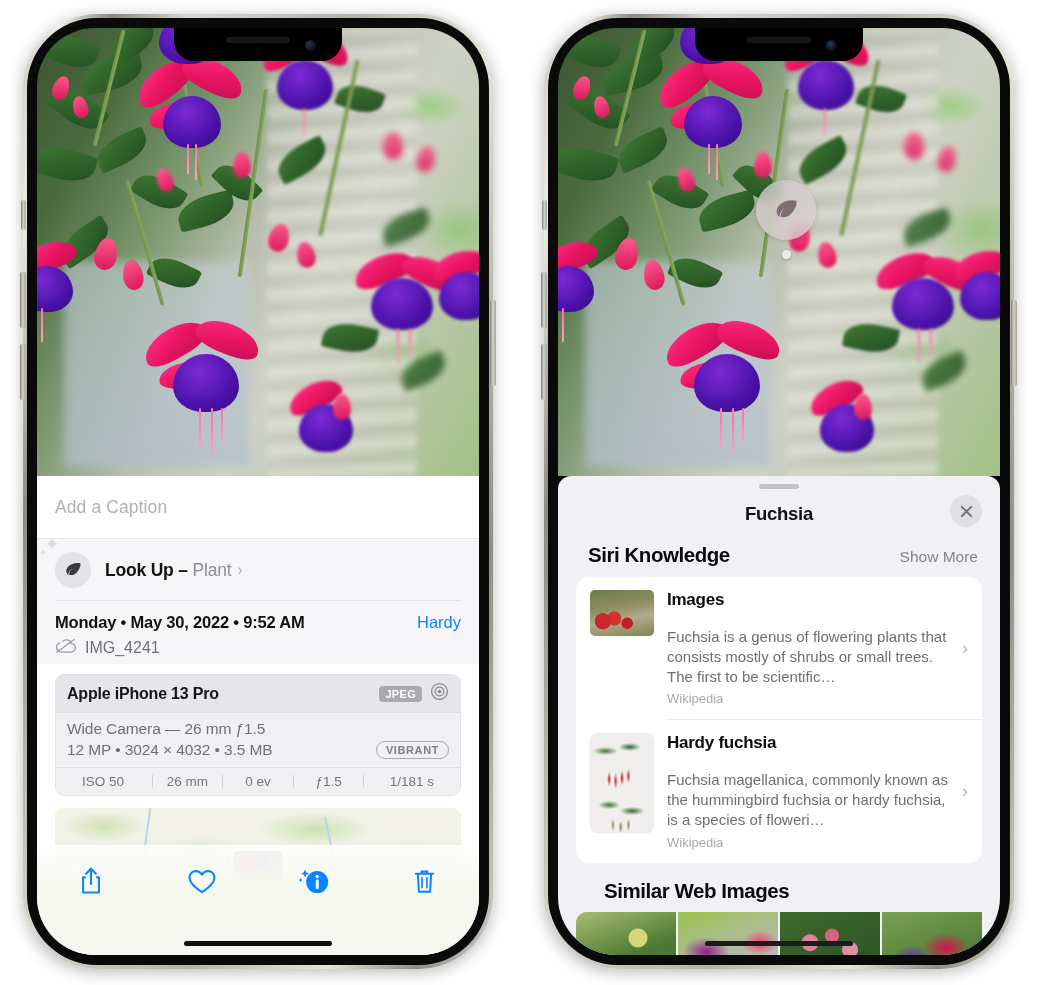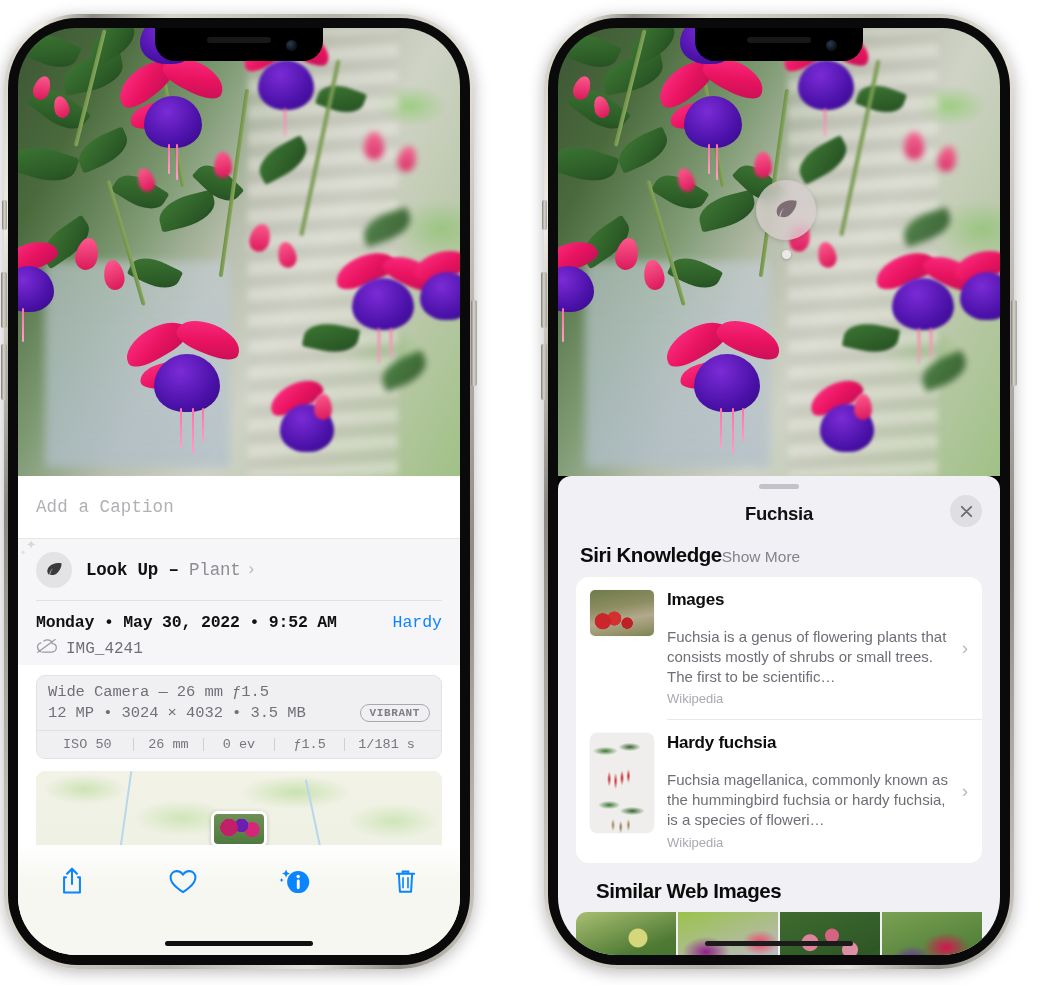--- a/index.html
+++ b/index.html
@@ -6,21 +6,21 @@
   body{
     width:1055px;height:985px;
     font-family:"Liberation Sans","DejaVu Sans",sans-serif;
     -webkit-font-smoothing:antialiased;
     overflow:hidden;position:relative;
   }
   .stage{position:absolute;inset:0;}
 
   
   .phone{position:absolute;top:14px;width:470px;height:955px;}
-  .phone.left{left:4px;font-family:Liberation Mono, monospace;}
+  .phone.left{left:23px;}
   .phone.right{left:544px;}
 
   .band{
     position:absolute;inset:0;border-radius:74px;
     background:linear-gradient(100deg,#c9c6bd 0%,#efece4 6%,#8c8a82 14%,#d8d5cc 26%,#b5b2aa 52%,#e7e4dc 74%,#8f8d85 88%,#cfccc3 100%);
     box-shadow:0 3px 16px rgba(0,0,0,.28);
   }
   .bezel{
     position:absolute;left:4px;top:4px;right:4px;bottom:4px;
     border-radius:70px;background:#0a0a0a;
@@ -154,21 +154,21 @@
   
   .rsheet{position:absolute;left:0;right:0;top:448px;bottom:0;background:#f1f1f5;
     border-radius:13px 13px 0 0;z-index:20;overflow:hidden;}
   .grabber{width:40px;height:5px;border-radius:3px;background:#c2c2c8;
     margin:8px auto 0;}
   .rhead{position:relative;height:50px;display:flex;align-items:center;justify-content:center;}
   .rtitle{font-size:18.5px;font-weight:700;color:#111;letter-spacing:-.3px;}
   .rclose{position:absolute;right:18px;top:6px;width:32px;height:32px;border-radius:50%;
     background:#dedee3;display:flex;align-items:center;justify-content:center;}
 
-  .sec-head{display:flex;align-items:baseline;padding:4px 22px 10px;}
+  .sec-head{display:flex;align-items:baseline;justify-content:space-between;padding:4px 22px 10px;margin-left:8px;}
   .sec-title{font-size:20.5px;font-weight:700;color:#0b0b0b;letter-spacing:-.45px;}
   .sec-more{font-size:15.5px;color:#83838b;}
 
   .card{margin:0 18px;background:#fff;border-radius:13px;overflow:hidden;}
   .krow{display:flex;padding:13px 12px 13px 14px;position:relative;}
   .kthumb{width:64px;height:46px;border-radius:5px;overflow:hidden;flex:0 0 auto;position:relative;
     box-shadow:0 0 0 .5px rgba(0,0,0,.05);}
   .kthumb.tall{height:100px;border-radius:7px;}
   .ktext{margin-left:13px;flex:1;min-width:0;padding-right:16px;}
   .ktitle{font-size:17px;font-weight:700;color:#0d0d0d;letter-spacing:-.25px;}
@@ -313,20 +313,33 @@
                 <path d="M7.2 16.2h11.4c3 0 5.4-2.2 5.4-5 0-2.6-2-4.7-4.6-4.9-.7-2.6-3.1-4.5-6-4.5-1.5 0-2.9.5-4 1.4" fill="none" stroke="#9a9aa1" stroke-width="1.5" stroke-linecap="round"></path>
                 <path d="M5.9 5.2C3.5 5.8 1.8 7.8 1.8 10.3c0 2.3 1.5 4.3 3.6 5.4" fill="none" stroke="#9a9aa1" stroke-width="1.5" stroke-linecap="round"></path>
                 <line x1="2.2" y1="16.4" x2="22.6" y2="1.4" stroke="#9a9aa1" stroke-width="1.5" stroke-linecap="round"></line>
               </svg>
             </span>
             <span class="meta-fname">IMG_4241</span>
           </div>
         </div>
 
         <div class="cam-card">
+          <div class="cam-head">
+            <span class="cam-name">Apple iPhone 13 Pro</span>
+            <span class="cam-right">
+              <span class="chip-jpeg">JPEG</span>
+              <span>
+                <svg width="19" height="19" viewBox="0 0 24 24" aria-hidden="true">
+                  <circle cx="12" cy="12" r="10" fill="none" stroke="#86868c" stroke-width="1.6"></circle>
+                  <circle cx="12" cy="12" r="5.6" fill="none" stroke="#86868c" stroke-width="1.6"></circle>
+                  <circle cx="12" cy="12" r="2.3" fill="#86868c"></circle>
+                </svg>
+              </span>
+            </span>
+          </div>
           <div class="cam-body">
             <div class="cam-line">Wide Camera — 26 mm ƒ1.5</div>
             <div class="cam-line2">
               <span class="cam-line">12 MP • 3024 × 4032 • 3.5 MB</span>
               <span class="chip-vib">VIBRANT</span>
             </div>
           </div>
           <div class="exif">
             <span>ISO 50</span>
             <i></i>

